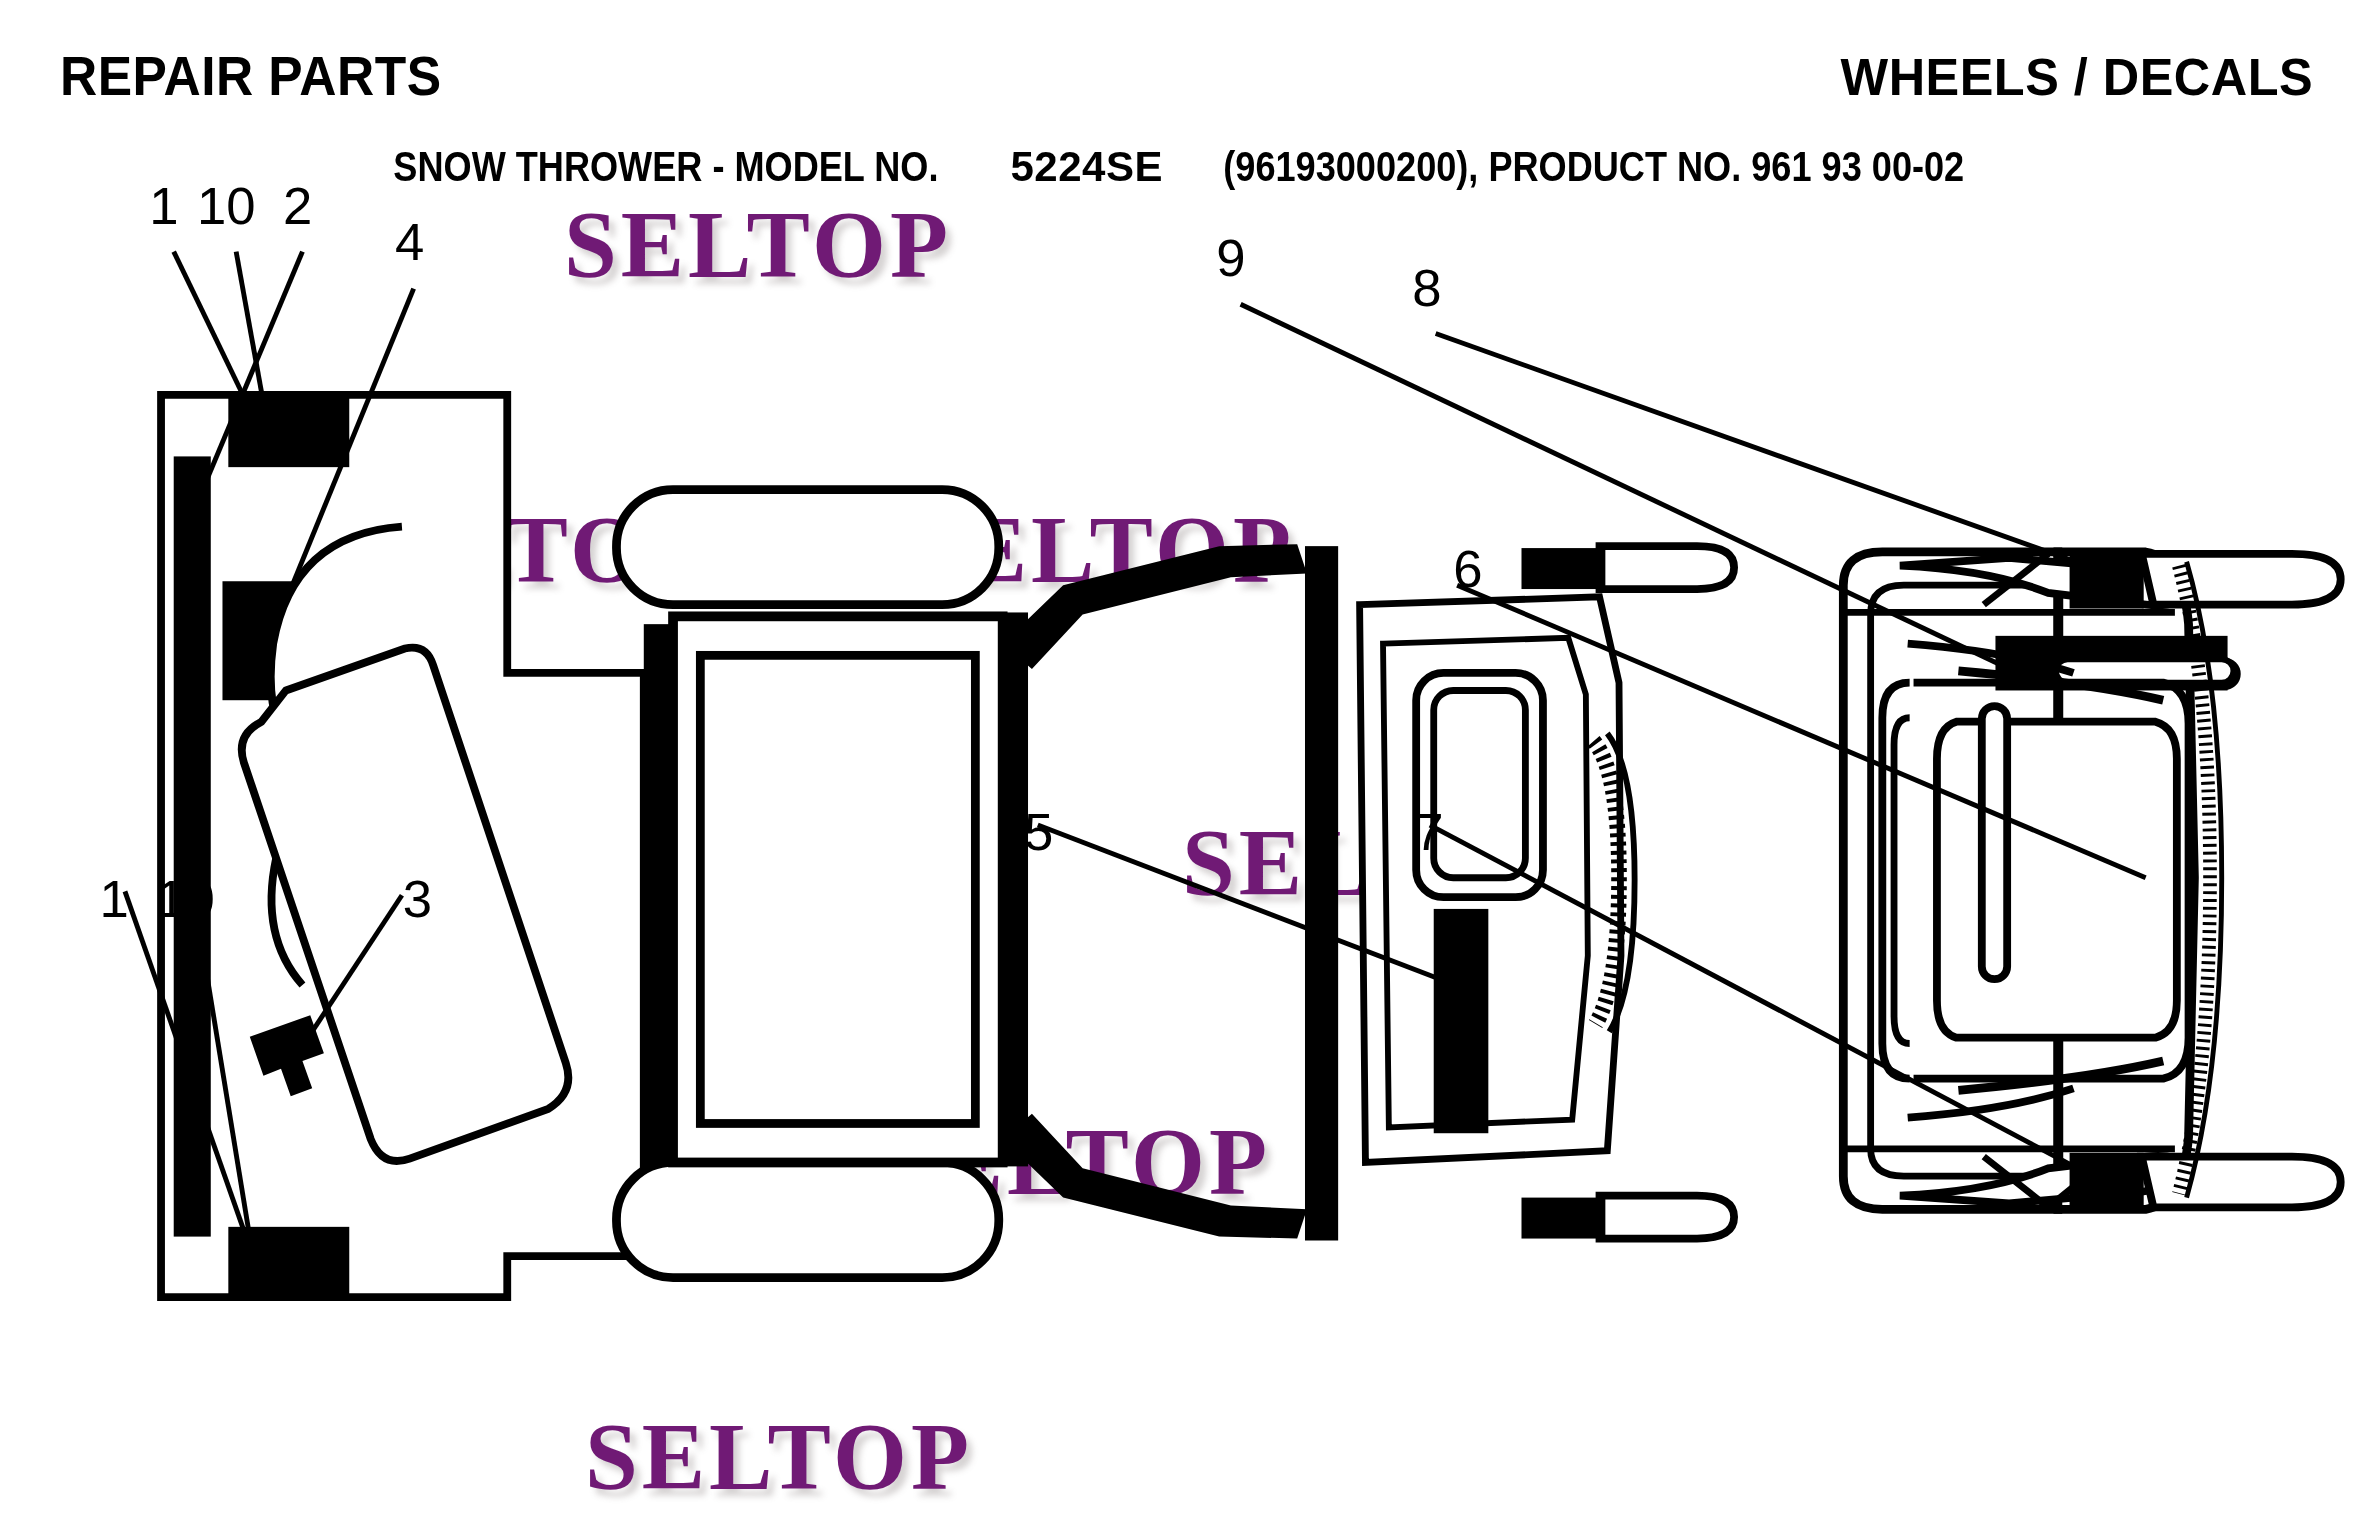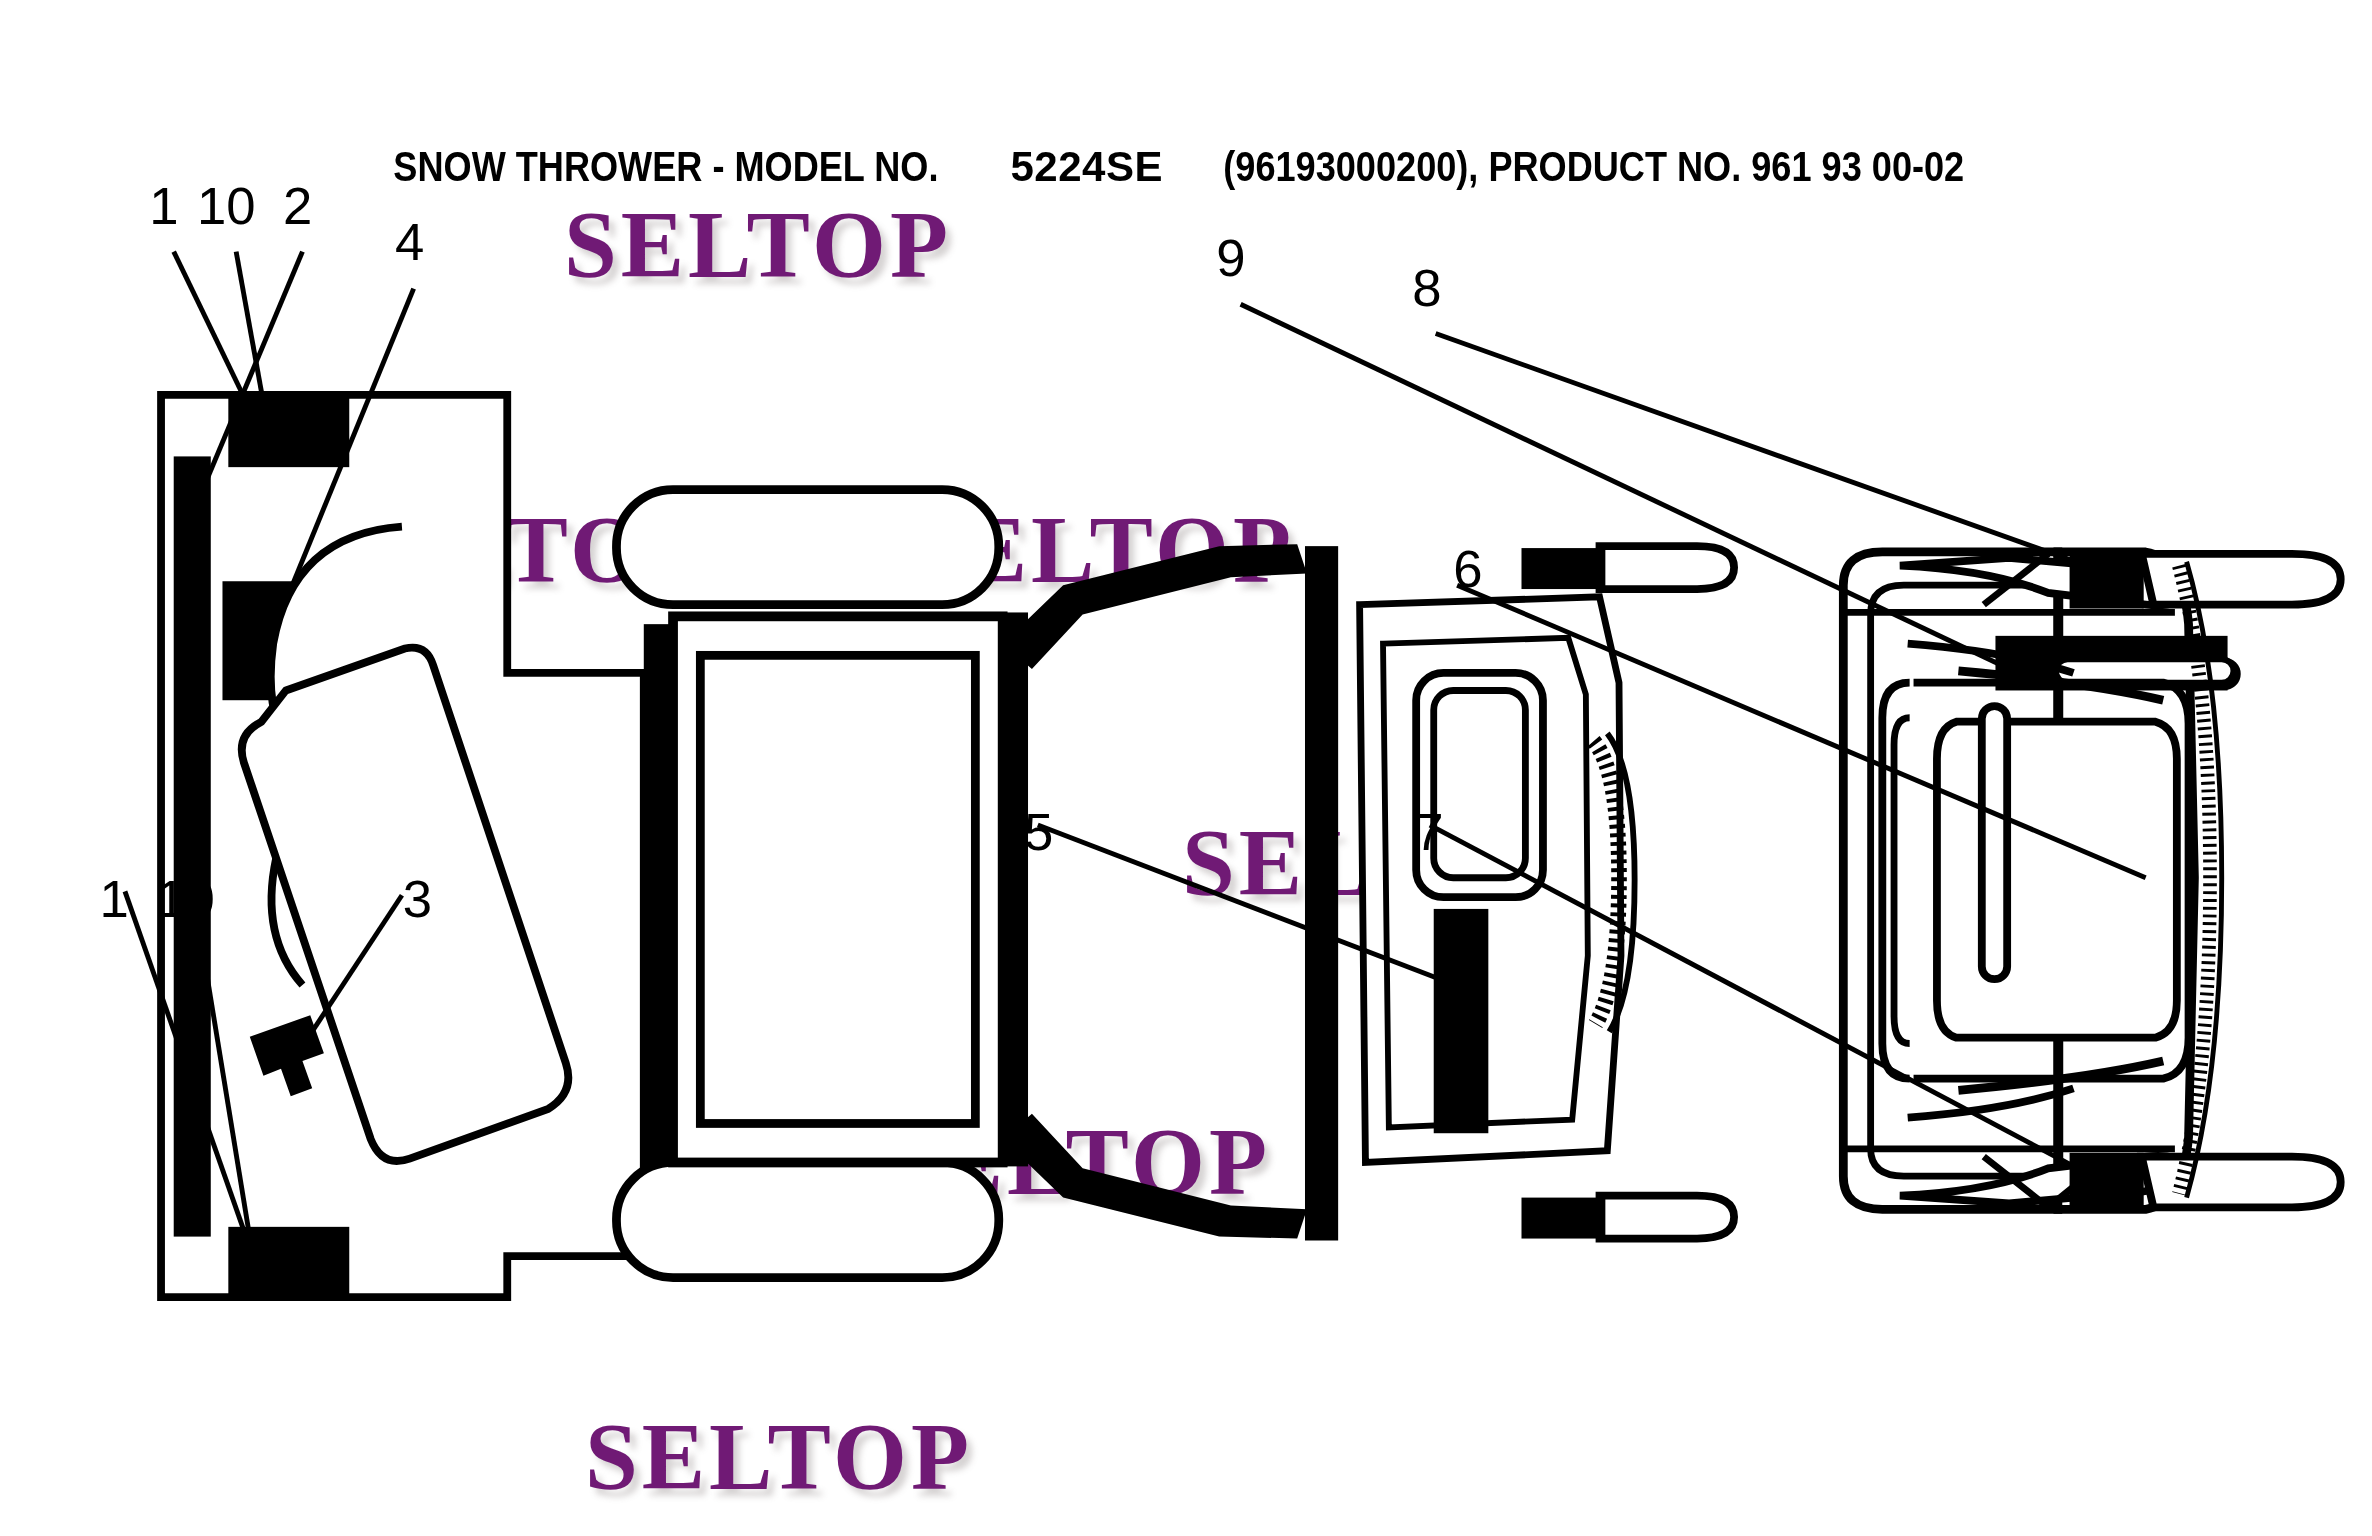--- a/index.html
+++ b/index.html
@@ -99,20 +99,24 @@
     font-family: "Liberation Sans", sans-serif;
     font-size: 54px;
     fill: #000;
   }
 </style>
 </head>
 <body>
 
 <div id="page">
 
+  <div class="hdr-row" id="hdr-top">
+    <div class="hdr-left">REPAIR PARTS</div>
+    <div class="hdr-right">WHEELS / DECALS</div>
+  </div>
 
   <div id="hdr-model">
     <span class="narrow">SNOW THROWER - MODEL NO. </span><span class="wide">5224SE</span><span class="narrow"> (96193000200), PRODUCT NO. 961 93 00-02</span>
   </div>
 
   <div id="watermark-layer">
       <div class="wm" style="left: 564px; top: 190px;">SELTOP</div>
       <div class="wm" style="left: 322px; top: 495px;">SELTOP</div>
       <div class="wm" style="left: 907px; top: 495px;">SELTOP</div>
       <div class="wm" style="left: 585px; top: 808px;">SELTOP</div>

